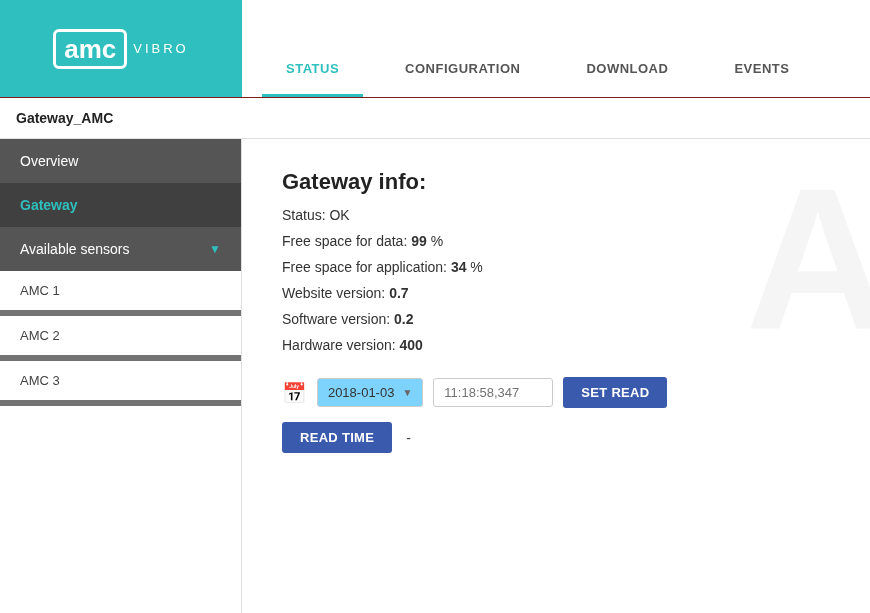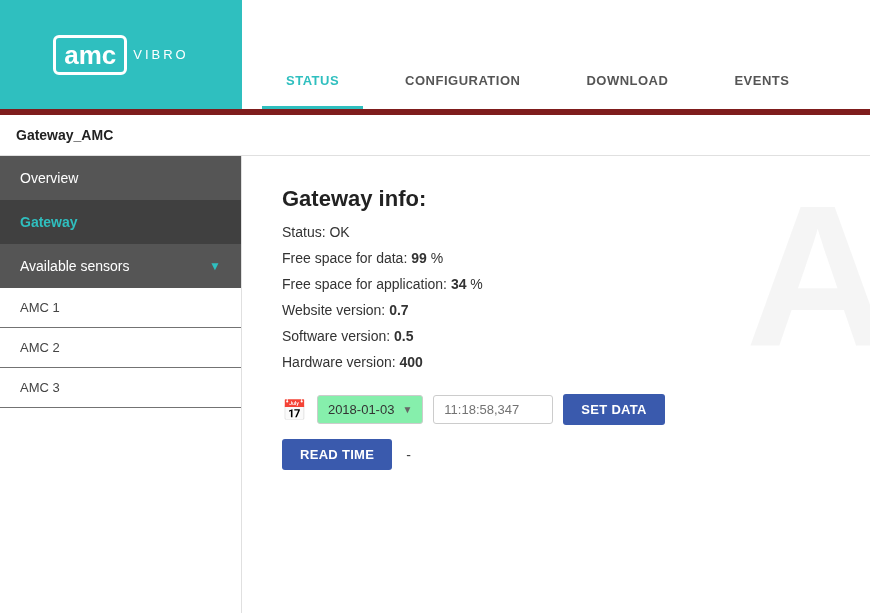--- a/index.html
+++ b/index.html
@@ -2,22 +2,22 @@
 <html><head>
   <meta charset="utf-8">
   <style>
     * { margin: 0; padding: 0; box-sizing: border-box; }
     body { font-family: 'Segoe UI', Arial, sans-serif; font-size: 14px; background: #fff; width: 870px; height: 613px; overflow: hidden; }
 
     
     .header {
       display: flex;
       align-items: stretch;
-      height: 115px;
-      border-bottom: 6px solid #7f1d1d;
+      height: 98px;
+      border-bottom: 1px solid #7f1d1d;
     }
     .logo-area {
       background: #2fbfbf;
       width: 242px;
       display: flex;
       align-items: center;
       justify-content: center;
       flex-shrink: 0;
     }
     .logo-vibro {
@@ -112,21 +112,21 @@
       color: #fff;
       display: flex;
       align-items: center;
       justify-content: space-between;
     }
     .sidebar-sensor-item {
       padding: 12px 20px;
       font-size: 13px;
       color: #444;
       cursor: pointer;
-      border-bottom: 1px solid #737373;
+      border-bottom: 6px solid #737373;
     }
     .dropdown-arrow {
       color: #2fbfbf;
       font-size: 12px;
     }
 
     
     .content {
       flex: 1;
       padding: 30px 40px;
@@ -171,21 +171,21 @@
     .calendar-icon {
       font-size: 20px;
       color: #555;
       cursor: pointer;
     }
     .date-select {
       display: flex;
       align-items: center;
       border: 1px solid #ccc;
       border-radius: 3px;
-      background: #86efac;
+      background: #7dd3fc;
       padding: 6px 10px;
       font-size: 13px;
       color: #333;
       cursor: pointer;
       gap: 8px;
     }
     .date-select .arrow {
       color: #666;
       font-size: 10px;
     }
@@ -298,37 +298,37 @@
 
     <div class="info-row">
       <span>Website version:</span>
       <span> </span>
       <strong>0.7</strong>
     </div>
 
     <div class="info-row">
       <span>Software version:</span>
       <span> </span>
-      <strong>0.5</strong>
+      <strong>0.2</strong>
     </div>
 
     <div class="info-row">
       <span>Hardware version:</span>
       <span> </span>
       <strong>400</strong>
     </div>
 
     <div class="time-controls">
       <span class="calendar-icon">📅</span>
       <div class="date-select">
         <span>2018-01-03</span>
         <span class="arrow">▼</span>
       </div>
       <input class="time-input" type="text" value="11:18:58,347" style="">
-      <button class="set-time-btn">SET DATA</button>
+      <button class="set-time-btn">SET READ</button>
     </div>
 
     <div class="read-time-row">
       <button class="read-time-btn">READ TIME</button>
       <span class="read-time-result">-</span>
     </div>
   </div>
 </div>
 
 </body></html>

